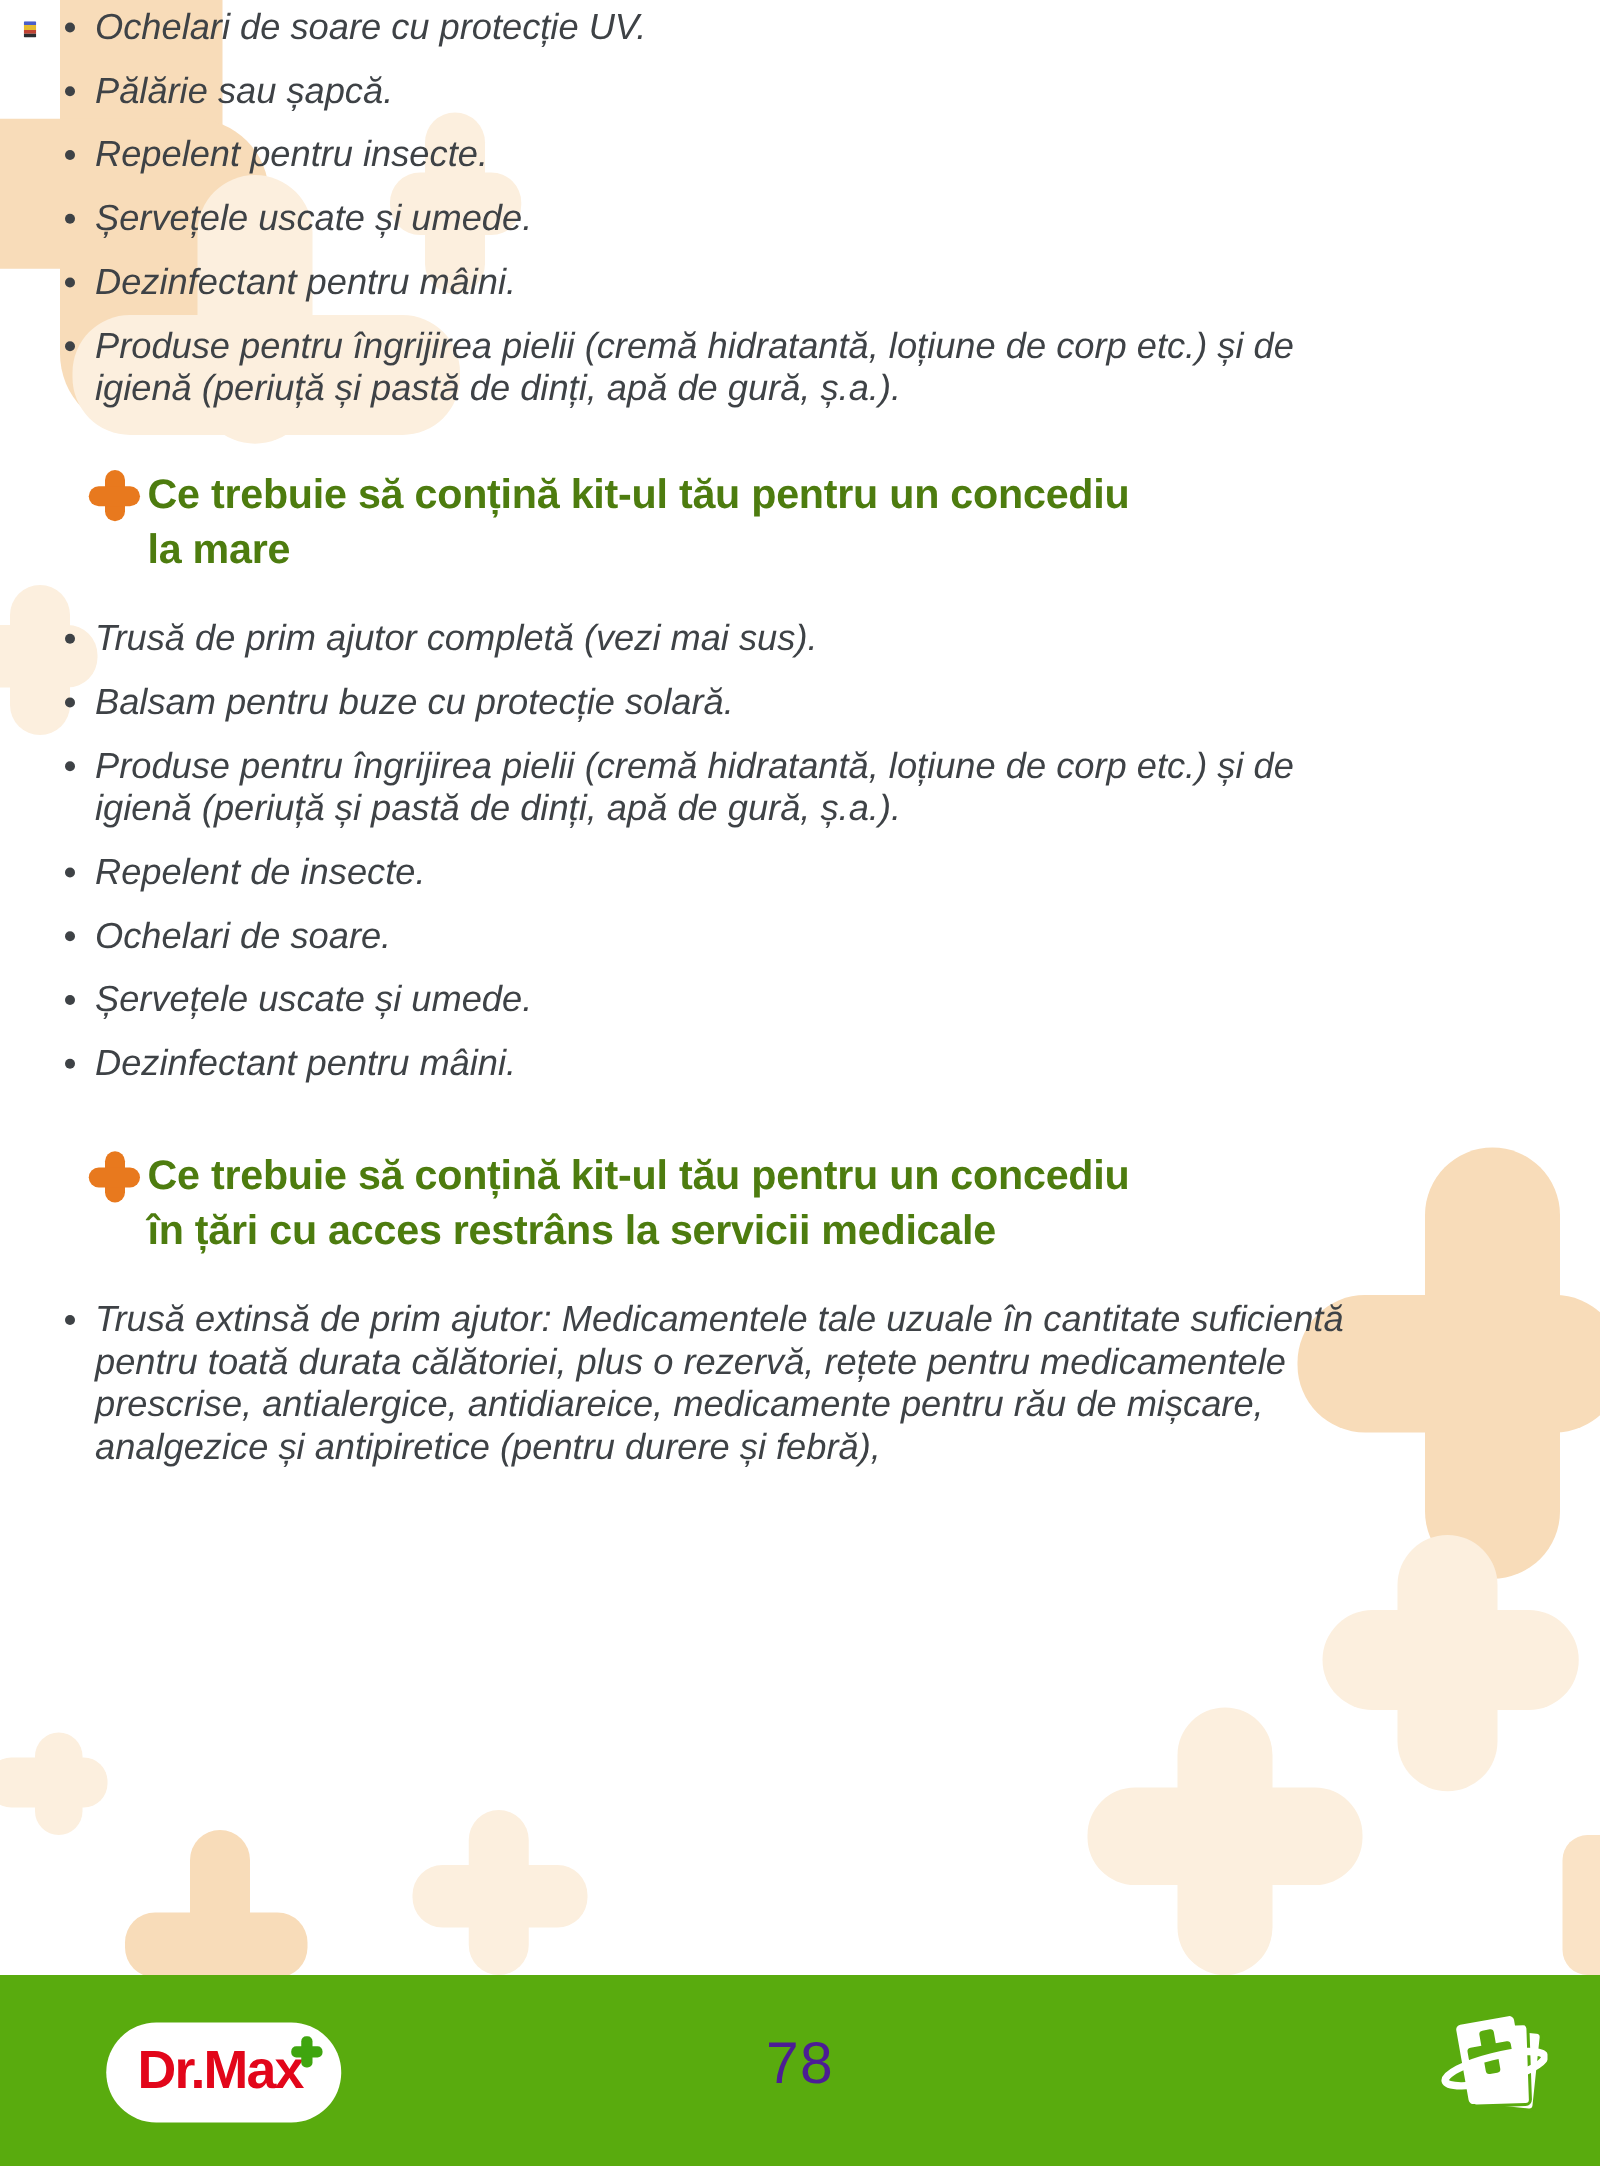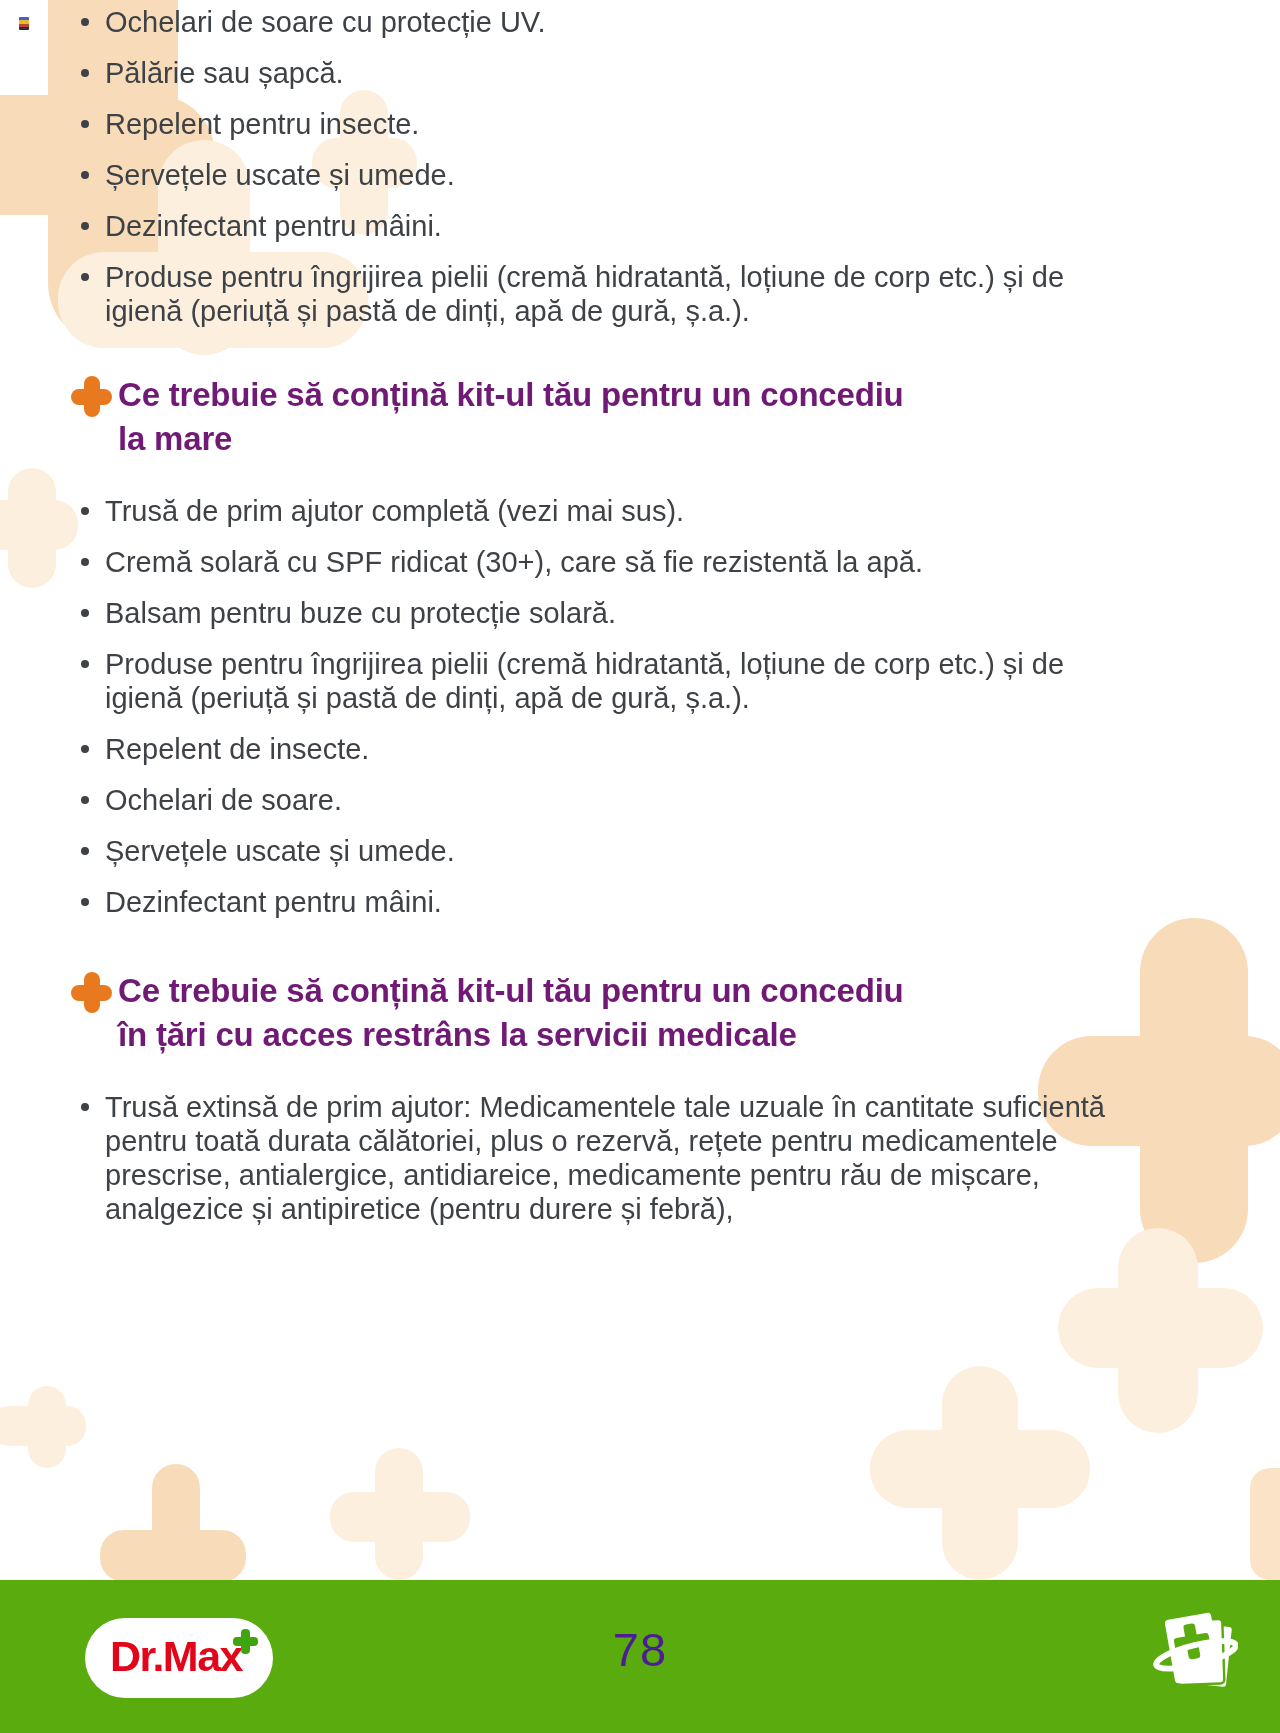--- a/index.html
+++ b/index.html
@@ -8,30 +8,30 @@
     background:#ffffff; font-family:"Liberation Sans", sans-serif;
   }
   
   .decor { position:absolute; z-index:1; }
   .bar { position:absolute; }
   .peach  { background:#f8dcb9; }
   .peachL { background:#fcefde; }
   .peachM { background:#fae3c6; }
   
   .content { position:absolute; left:0; top:0; right:0; z-index:2; }
-  ul.bullets { list-style:none; margin:0; padding:0 0 0 105px; }
+  ul.bullets { list-style:none; margin:0; padding:0 0 0 76px;font-style:italic; }
   ul.bullets li {
     position:relative; font-size:29px; line-height:34px; margin-bottom:17px;
     max-width:1000px; color:#3e4246;
   }
   ul.bullets li::before {
     content:""; position:absolute; left:-24px; top:13px;
     width:8px; height:8px; border-radius:50%; background:#3e4246;
   }
-  .section-heading { position:relative; margin:0 0 0 118px; color:#701a75; }
+  .section-heading { position:relative; margin:0 0 0 118px; color:#4d7c0f; }
   .h-line { display:block; font-size:33px; font-weight:bold; line-height:44px; letter-spacing:-0.2px; }
   .heading-1 { margin-top:45px; }
   .heading-2 { margin-top:50px; }
   .list-intro { margin-top:5px !important; }
   .list-sea   { margin-top:33px !important; }
   .list-remote{ margin-top:33px !important; }
   
   .plus-ico { position:absolute; }
   .plus-ico i, .plus-ico b { position:absolute; display:block; }
   .hplus { left:-47px; top:3px; width:41px; height:41px; }
@@ -132,21 +132,20 @@
       <span class="plus-ico hplus">
           <i></i>
           <b></b>
         </span>
       <span class="h-line">Ce trebuie să conțină kit-ul tău pentru un concediu</span>
       <span class="h-line">la mare</span>
     </div>
 
     <ul class="bullets list-sea">
       <li>Trusă de prim ajutor completă (vezi mai sus).</li>
-      <li>Cremă solară cu SPF ridicat (30+), care să fie rezistentă la apă.</li>
       <li>Balsam pentru buze cu protecție solară.</li>
       <li>Produse pentru îngrijirea pielii (cremă hidratantă, loțiune de corp etc.) și de igienă (periuță și pastă de dinți, apă de gură, ș.a.).</li>
       <li>Repelent de insecte.</li>
       <li>Ochelari de soare.</li>
       <li>Șervețele uscate și umede.</li>
       <li>Dezinfectant pentru mâini.</li>
     </ul>
 
     <div class="section-heading heading-2">
       <span class="plus-ico hplus">

